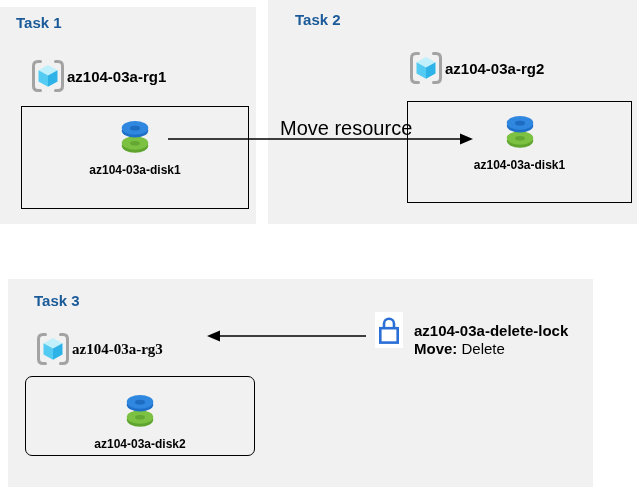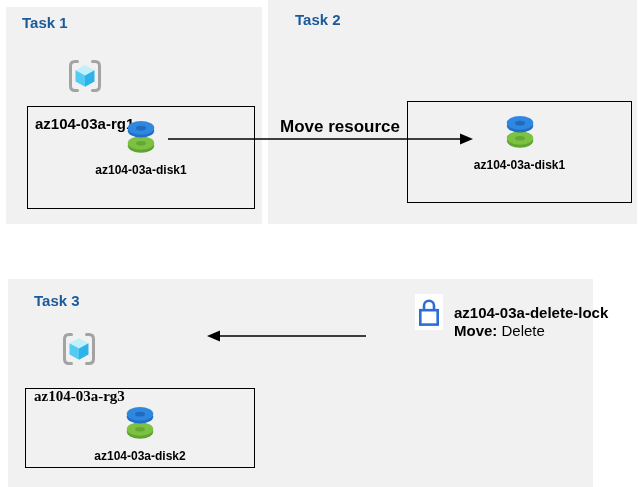--- a/index.html
+++ b/index.html
@@ -2,56 +2,56 @@
 <html><head>
 <meta charset="utf-8">
 <style>
   * { margin:0; padding:0; box-sizing:border-box; }
   html,body { background:#ffffff; }
   #canvas {
     position:relative; width:641px; height:487px; background:#ffffff;
     font-family:"Liberation Sans", sans-serif; color:#000; overflow:hidden;
   }
   .panel { position:absolute; background:#f1f1f1; }
-  #task1 { left:6px;   top:7px;   width:256px; height:217px; }
+  #task1 { left:0;   top:7px;   width:256px; height:217px; }
   #task2 { left:268px; top:0;     width:369px; height:224px; }
   #task3 { left:8px;   top:263px; width:585px; height:224px;margin-top:16px; }
 
   .panel-title {
     position:absolute; font-size:15px; font-weight:bold; color:#1b5a99;
     white-space:nowrap;
   }
   #task1 .panel-title { left:16px;  top:7px;  }
   #task2 .panel-title { left:27px;  top:11px; }
   #task3 .panel-title { left:26px;  top:13px; }
 
-  .rg-row { position:absolute; display:flex; align-items:center; gap:20px;flex-direction:column; }
+  .rg-row { position:absolute; display:flex; align-items:center; gap:0; }
   #task1 .rg-row { left:29px;  top:50px; }
   #task2 .rg-row { left:139px; top:49px; }
   #task3 .rg-row { left:26px;  top:51px;font-family:Liberation Serif, serif; }
   .rg-icon { width:38px; height:38px; flex:0 0 auto; }
   .rg-label { font-size:15px; font-weight:bold; white-space:nowrap; }
 
   .res-box {
     position:absolute; border:1.5px solid #000;
     display:flex; flex-direction:column; align-items:center;
   }
   #task1 .res-box { left:21px;  top:99px;  width:228px; height:103px; }
   #task2 .res-box { left:139px; top:101px; width:225px; height:102px; }
-  #task3 .res-box { left:17px;  top:109px;  width:230px; height:80px; }
+  #task3 .res-box { left:17px;  top:97px;  width:230px; height:80px;border-radius:7px; }
   .disk-icon { width:42px; height:36px; margin-top:12px; }
   #task3 .disk-icon { margin-top:16px; }
   .disk-label { font-size:12px; font-weight:bold; margin-top:8px; white-space:nowrap; }
 
   .move-label {
     position:absolute; left:280px; top:117px;
-    font-size:17px; font-weight:bold; white-space:nowrap;
+    font-size:20px; font-weight:normal; white-space:nowrap;
   }
 
-  .lock-wrap { position:absolute; left:375px; top:294px; display:flex; gap:11px;margin-left:40px; }
+  .lock-wrap { position:absolute; left:375px; top:312px; display:flex; gap:11px; }
   .lock-icon {
     width:28px; height:36px; background:#ffffff; flex:0 0 auto;
     display:flex; align-items:center; justify-content:center;
   }
   .lock-text { margin-top:10px; font-size:15px; line-height:18px; white-space:nowrap; }
   .lock-name { font-weight:bold; }
   .lock-type-label { font-weight:bold; }
 
   .arrows { position:absolute; left:0; top:0; width:641px; height:487px; pointer-events:none; }
 </style>
@@ -80,20 +80,30 @@
         <ellipse cx="22" cy="12.4" rx="14" ry="7.2" fill="#1e6fc8"></ellipse>
         <ellipse cx="22" cy="9.4" rx="14" ry="7.2" fill="#2f87df"></ellipse>
         <ellipse cx="22" cy="9.7" rx="5.2" ry="2.5" fill="#1d6cc1"></ellipse>
       </svg>
       <span class="disk-label">az104-03a-disk1</span>
     </div>
   </section>
 
   <section class="panel" id="task2">
     <div class="panel-title">Task 2</div>
+    <div class="rg-row">
+      <svg class="rg-icon" viewBox="0 0 38 38">
+        <path d="M11.5 4.5 H9 C6 4.5 4.5 6 4.5 9 V29 C4.5 32 6 33.5 9 33.5 H11.5" fill="none" stroke="#a3a3a3" stroke-width="3" stroke-linecap="round"></path>
+        <path d="M26.5 4.5 H29 C32 4.5 33.5 6 33.5 9 V29 C33.5 32 32 33.5 29 33.5 H26.5" fill="none" stroke="#a3a3a3" stroke-width="3" stroke-linecap="round"></path>
+        <polygon points="19,8 28.5,13.3 19,18.6 9.5,13.3" fill="#bff0fb"></polygon>
+        <polygon points="9.5,13.3 19,18.6 19,29.8 9.5,24.5" fill="#53cbf3"></polygon>
+        <polygon points="28.5,13.3 19,18.6 19,29.8 28.5,24.5" fill="#2eb3e8"></polygon>
+      </svg>
+      <span class="rg-label">az104-03a-rg2</span>
+    </div>
     <div class="res-box">
       <svg class="disk-icon" viewBox="0 0 44 38">
         <ellipse cx="22" cy="28.3" rx="14" ry="7.2" fill="#5fa42e"></ellipse>
         <ellipse cx="22" cy="25.3" rx="14" ry="7.2" fill="#7cc142"></ellipse>
         <ellipse cx="22" cy="25.6" rx="5.2" ry="2.5" fill="#64a833"></ellipse>
         <ellipse cx="22" cy="12.4" rx="14" ry="7.2" fill="#1e6fc8"></ellipse>
         <ellipse cx="22" cy="9.4" rx="14" ry="7.2" fill="#2f87df"></ellipse>
         <ellipse cx="22" cy="9.7" rx="5.2" ry="2.5" fill="#1d6cc1"></ellipse>
       </svg>
       <span class="disk-label">az104-03a-disk1</span>

